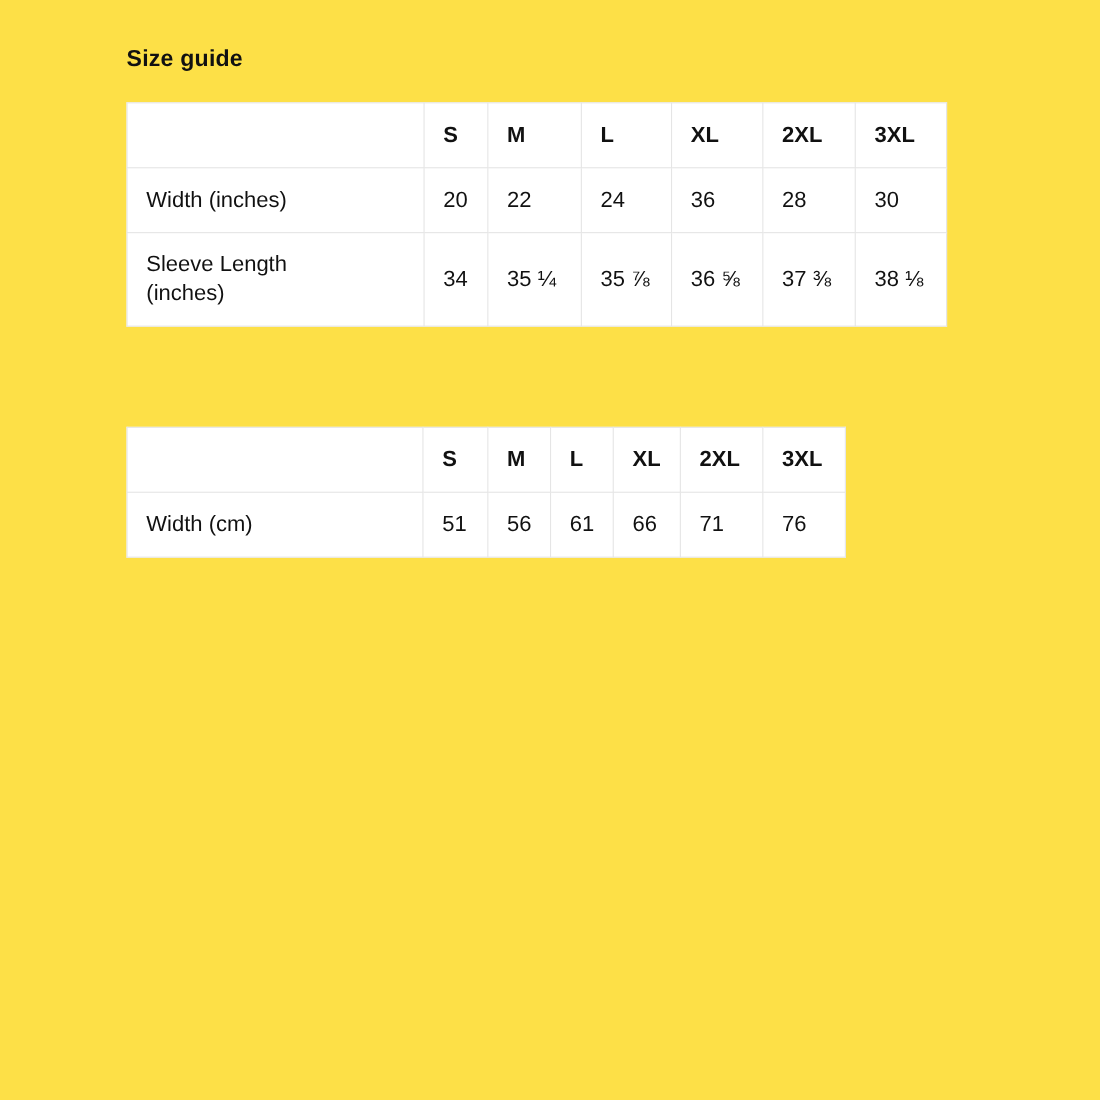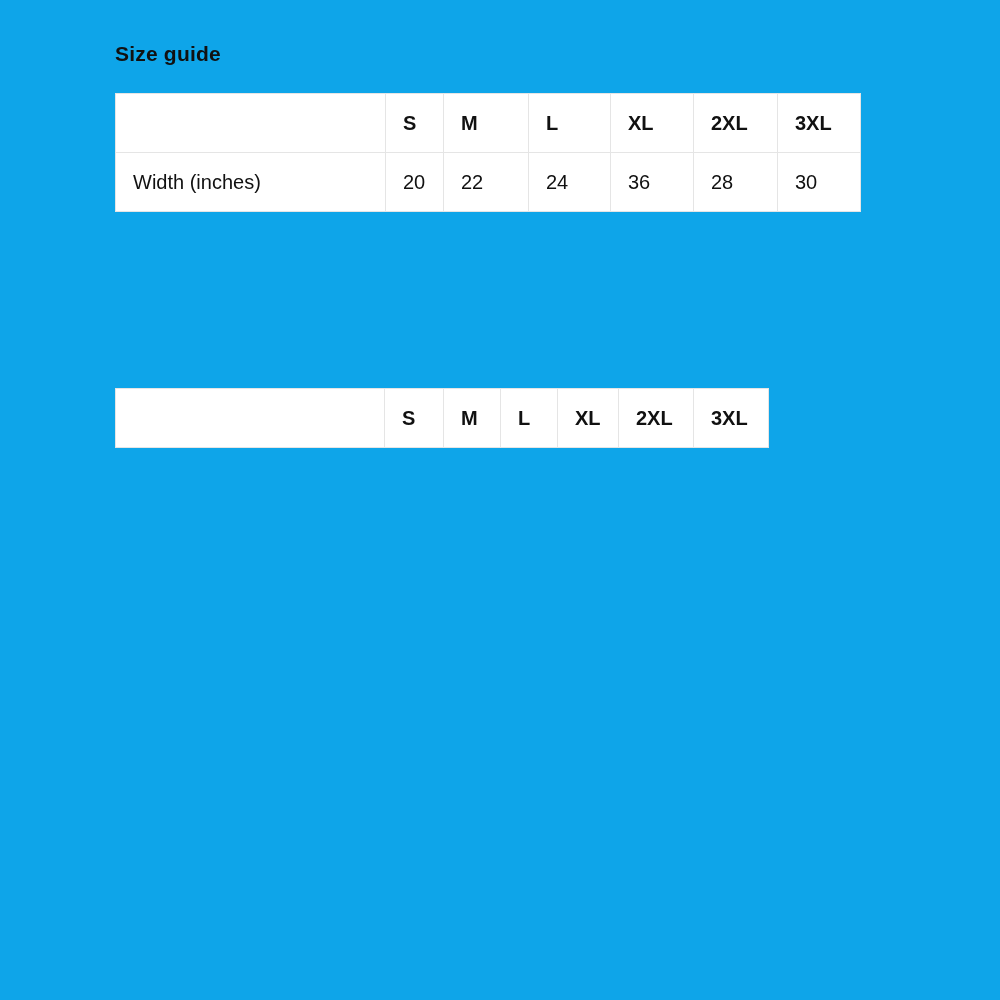--- a/index.html
+++ b/index.html
@@ -1,21 +1,21 @@
 <!DOCTYPE html>
 <html><head>
 <meta charset="utf-8">
 <style>
   * { margin: 0; padding: 0; box-sizing: border-box; }
   html, body { background: #ffffff; }
   .page {
     position: relative;
     width: 1000px;
     height: 1000px;
-    background: #0ea5e9;
+    background: #fde047;
     font-family: "Liberation Sans", "DejaVu Sans", sans-serif;
     color: #111111;
   }
   .page-title {
     position: absolute;
     left: 115px;
     top: 42px;
     font-size: 21px;
     font-weight: 700;
     letter-spacing: 0.2px;
@@ -76,20 +76,29 @@
       </tr>
       <tr class="h-59">
         <td class="row-label"><span class="label-wrap">Width (inches)</span></td>
         <td class="value-cell">20</td>
         <td class="value-cell">22</td>
         <td class="value-cell">24</td>
         <td class="value-cell">36</td>
         <td class="value-cell">28</td>
         <td class="value-cell">30</td>
       </tr>
+      <tr class="h-85">
+        <td class="row-label"><span class="label-wrap">Sleeve Length (inches)</span></td>
+        <td class="value-cell">34</td>
+        <td class="value-cell">35 ¼</td>
+        <td class="value-cell">35 ⅞</td>
+        <td class="value-cell">36 ⅝</td>
+        <td class="value-cell">37 ⅜</td>
+        <td class="value-cell">38 ⅛</td>
+      </tr>
     </tbody>
   </table>
 
   <table class="size-table size-table-cm">
     <colgroup>
       <col style="width:269px">
         <col style="width:59px">
         <col style="width:57px">
       <col style="width:57px">
         <col style="width:61px">
@@ -99,16 +108,25 @@
     <tbody>
       <tr class="h-59">
         <th></th>
         <th>S</th>
         <th>M</th>
         <th>L</th>
         <th>XL</th>
         <th>2XL</th>
         <th>3XL</th>
       </tr>
+      <tr class="h-59">
+        <td class="row-label">Width (cm)</td>
+        <td class="value-cell">51</td>
+        <td class="value-cell">56</td>
+        <td class="value-cell">61</td>
+        <td class="value-cell">66</td>
+        <td class="value-cell">71</td>
+        <td class="value-cell">76</td>
+      </tr>
     </tbody>
   </table>
 
 </div>
 
 </body></html>

